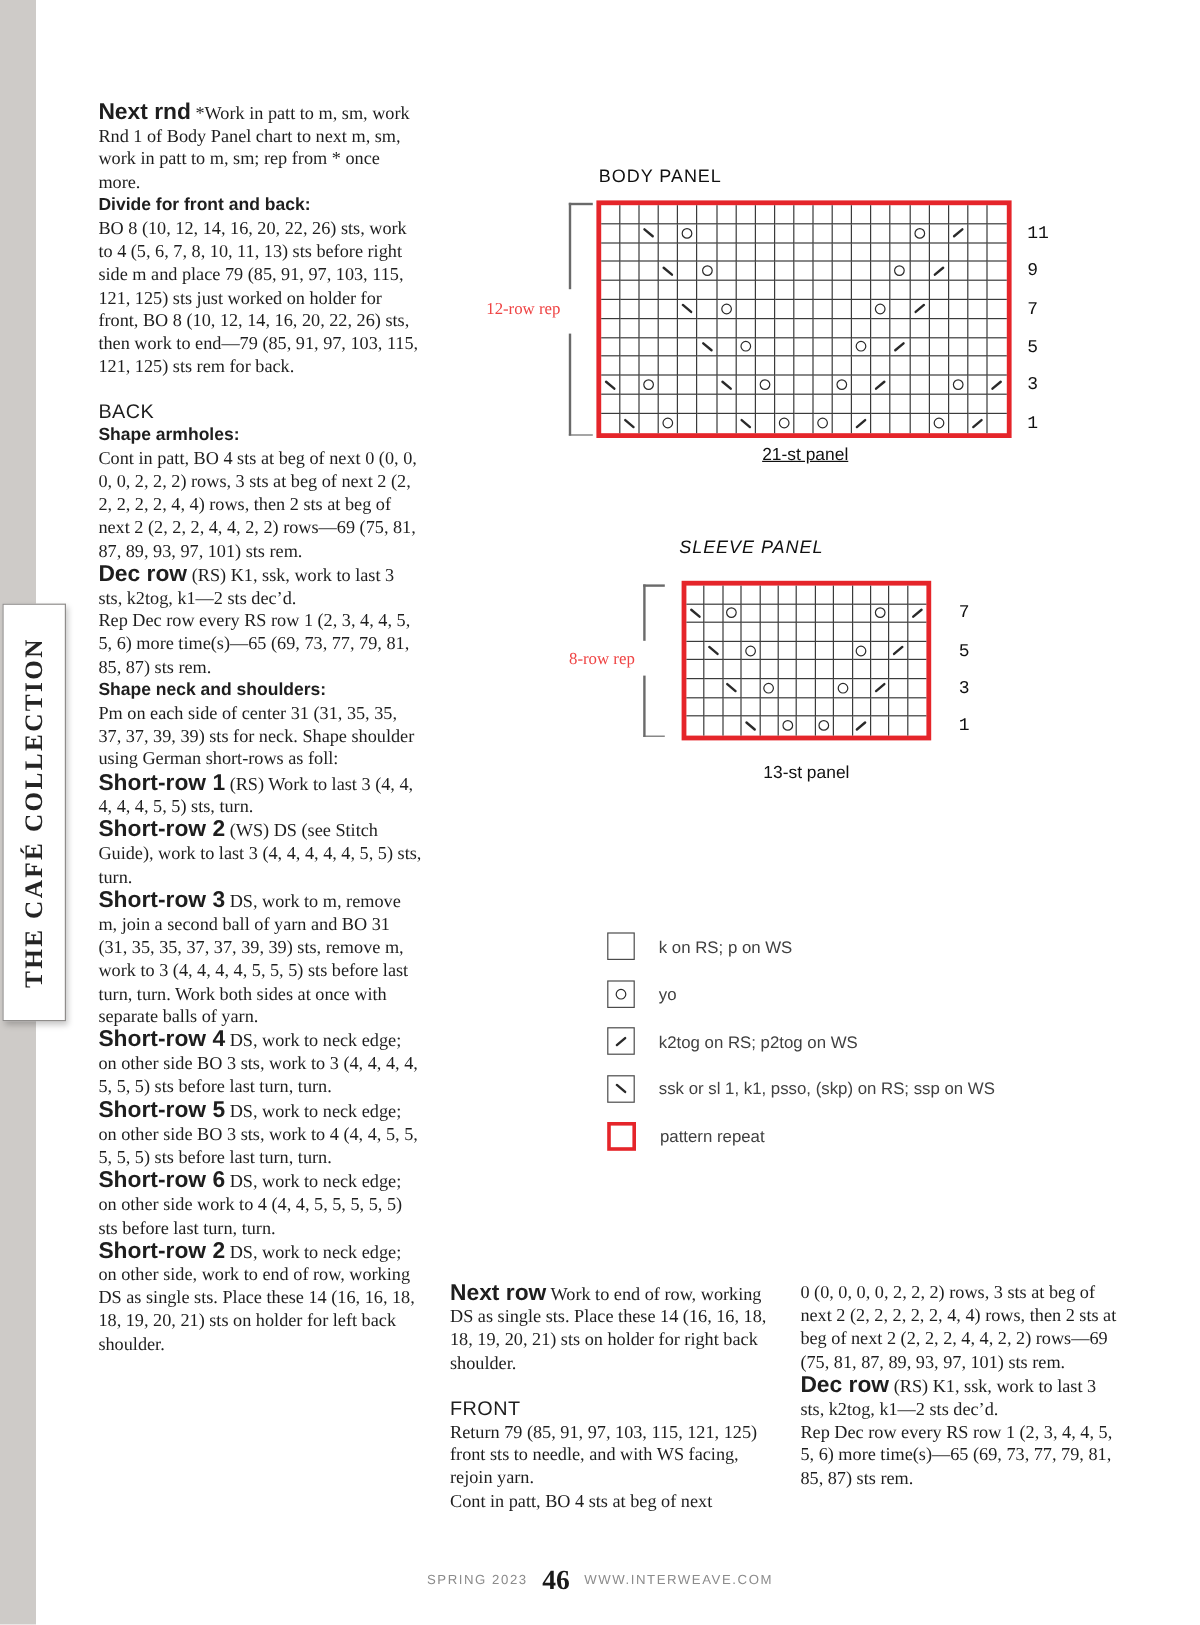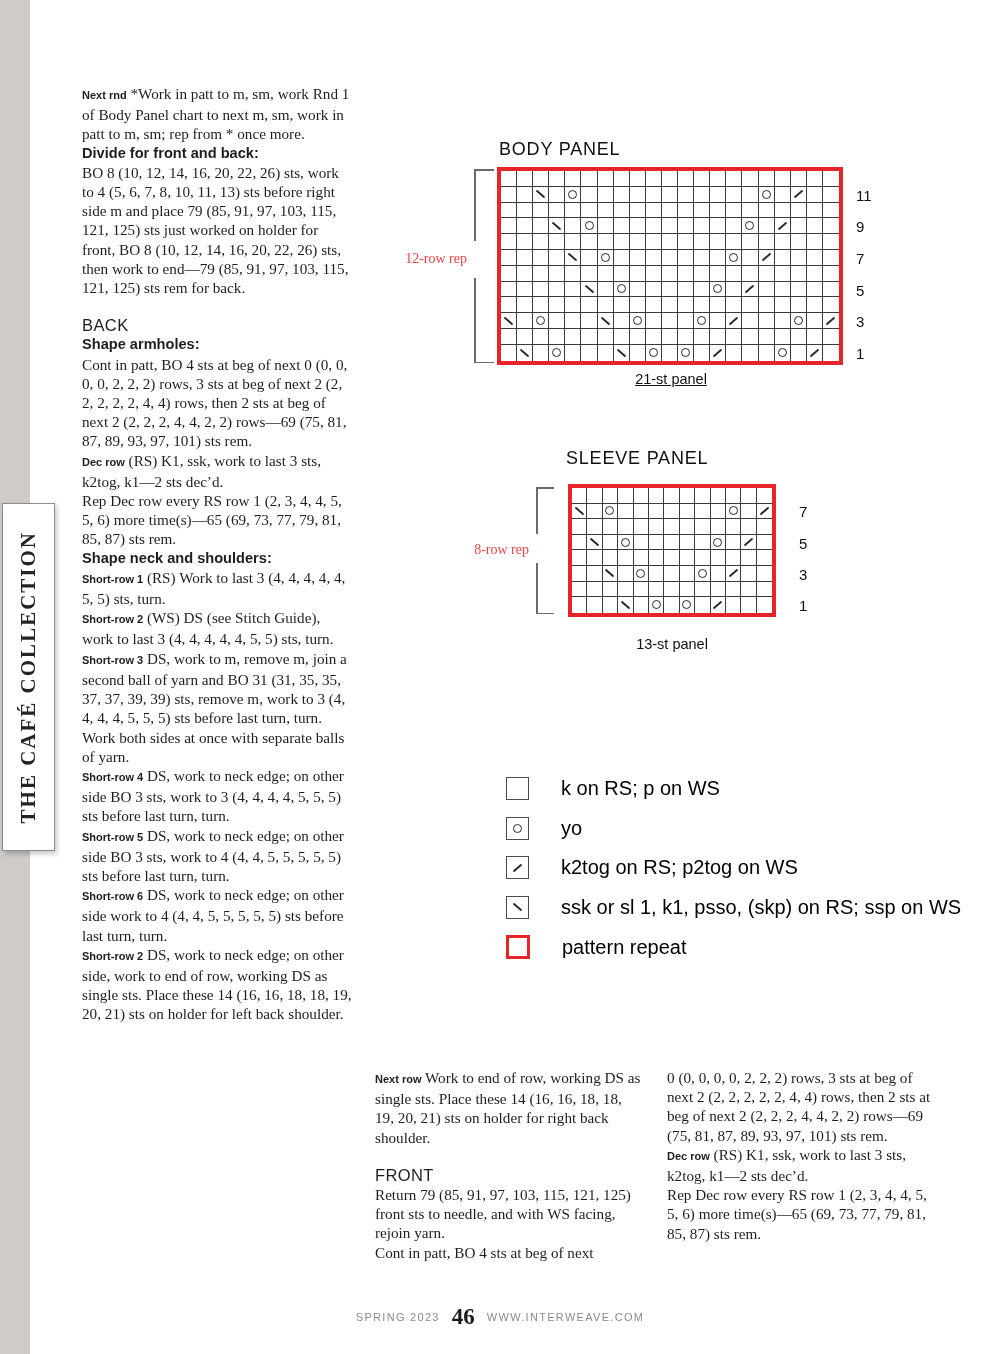--- a/index.html
+++ b/index.html
@@ -11,47 +11,47 @@
       display:flex;align-items:center;justify-content:center;}
   .sidebar-text{writing-mode:vertical-rl;transform:rotate(180deg);
       font-family:"Liberation Serif",serif;font-weight:700;font-size:21px;letter-spacing:2px;
       color:#242424;white-space:nowrap;}
   .col{position:absolute;width:270px;font-size:15.2px;line-height:19.2px;text-align:left;}
   .col-left{left:82px;top:84px;}
   .col-mid{left:375px;top:1068px;width:266px;}
   .col-right{left:667px;top:1068px;}
   .para{margin:0;}
   .gap{height:19px;}
-  .runin{font-family:"Liberation Sans",sans-serif;font-weight:700;font-size:11px;}
+  .runin{font-family:"Liberation Sans",sans-serif;font-weight:700;font-size:19px;}
   .head-bold{font-family:"Liberation Sans",sans-serif;font-weight:700;font-size:14.6px;}
   .section-head{font-family:"Liberation Sans",sans-serif;font-weight:400;font-size:16.5px;
       letter-spacing:.4px;line-height:19.2px;}
   
-  .chart-title{position:absolute;font-family:"Liberation Sans",sans-serif;font-size:18px;
+  .chart-title{position:absolute;font-family:"Liberation Sans",sans-serif;font-size:15px;
       letter-spacing:.8px;color:#101010;white-space:nowrap;}
   .chart-frame{position:absolute;border:4px solid var(--red);background:#fff;display:grid;box-sizing:content-box;}
   .cell{display:flex;align-items:center;justify-content:center;box-sizing:border-box;}
   .bR{border-right:1px solid var(--grid);} .bB{border-bottom:1px solid var(--grid);}
   .sym-yo{width:9px;height:9px;border:1.6px solid #2a2a2a;border-radius:50%;box-sizing:border-box;}
   .sym-k2tog{width:11px;height:2px;background:#2a2a2a;border-radius:1px;transform:rotate(-40deg);}
   .sym-ssk{width:11px;height:2px;background:#2a2a2a;border-radius:1px;transform:rotate(40deg);}
-  .row-num{position:absolute;font-family:Liberation Sans, sans-serif;font-size:15px;color:#101010;
+  .row-num{position:absolute;font-family:Liberation Mono, monospace;font-size:15px;color:#101010;
       transform:translateY(-50%);}
   .panel-label{position:absolute;transform:translateX(-50%);font-family:"Liberation Sans",sans-serif;
       font-size:14.5px;color:#101010;white-space:nowrap;}
   .brk{position:absolute;background:#6a6a6a;}
   .brk-label{position:absolute;font-family:Liberation Serif, serif;font-size:14px;color:#ef4444;
       text-align:right;transform:translateY(-50%);white-space:nowrap;}
   
   .legend{position:absolute;left:506px;top:777px;display:flex;flex-direction:column;gap:16.5px;}
   .leg-item{display:flex;align-items:center;}
   .leg-box{width:23px;height:23px;border:1.5px solid #4b4b4b;box-sizing:border-box;
       display:flex;align-items:center;justify-content:center;flex:0 0 auto;}
   .leg-box.repeat{width:24px;height:24px;border:3.5px solid var(--red);}
-  .leg-text{margin-left:32px;font-family:"Liberation Sans",sans-serif;font-size:20px;color:#000000;
+  .leg-text{margin-left:20px;font-family:"Liberation Sans",sans-serif;font-size:14px;color:#404040;
       white-space:nowrap;}
   
   .footer{position:absolute;left:0;right:0;top:1304px;text-align:center;}
   .footer .small{font-family:"Liberation Sans",sans-serif;font-size:11px;letter-spacing:1.3px;
       color:#8b8b8b;vertical-align:middle;text-align:right;}
   .footer .pagenum{font-family:"Liberation Serif",serif;font-weight:700;font-size:23px;color:#1a1a1a;
       margin:0 12px;vertical-align:middle;}
 </style>
 </head>
 <body>
@@ -67,20 +67,21 @@
       <p class="para"><b class="runin">Next rnd</b> *Work in patt to m, sm, work Rnd 1 of Body Panel chart to next m, sm, work in patt to m, sm; rep from * once more.</p>
       <p class="para head-bold">Divide for front and back:</p>
       <p class="para">BO 8 (10, 12, 14, 16, 20, 22, 26) sts, work to 4 (5, 6, 7, 8, 10, 11, 13) sts before right side m and place 79 (85, 91, 97, 103, 115, 121, 125) sts just worked on holder for front, BO 8 (10, 12, 14, 16, 20, 22, 26) sts, then work to end—79 (85, 91, 97, 103, 115, 121, 125) sts rem for back.</p>
       <div class="gap"></div>
       <div class="section-head">BACK</div>
       <p class="para head-bold">Shape armholes:</p>
       <p class="para">Cont in patt, BO 4 sts at beg of next 0 (0, 0, 0, 0, 2, 2, 2) rows, 3 sts at beg of next 2 (2, 2, 2, 2, 2, 4, 4) rows, then 2 sts at beg of next 2 (2, 2, 2, 4, 4, 2, 2) rows—69 (75, 81, 87, 89, 93, 97, 101) sts rem.</p>
       <p class="para"><b class="runin">Dec row</b> (RS) K1, ssk, work to last 3 sts, k2tog, k1—2 sts dec’d.</p>
       <p class="para">Rep Dec row every RS row 1 (2, 3, 4, 4, 5, 5, 6) more time(s)—65 (69, 73, 77, 79, 81, 85, 87) sts rem.</p>
       <p class="para head-bold">Shape neck and shoulders:</p>
+      <p class="para">Pm on each side of center 31 (31, 35, 35, 37, 37, 39, 39) sts for neck. Shape shoulder using German short-rows as foll:</p>
       <p class="para"><b class="runin">Short-row 1</b> (RS) Work to last 3 (4, 4, 4, 4, 4, 5, 5) sts, turn.</p>
       <p class="para"><b class="runin">Short-row 2</b> (WS) DS (see Stitch Guide), work to last 3 (4, 4, 4, 4, 4, 5, 5) sts, turn.</p>
       <p class="para"><b class="runin">Short-row 3</b> DS, work to m, remove m, join a second ball of yarn and BO 31 (31, 35, 35, 37, 37, 39, 39) sts, remove m, work to 3 (4, 4, 4, 4, 5, 5, 5) sts before last turn, turn. Work both sides at once with separate balls of yarn.</p>
       <p class="para"><b class="runin">Short-row 4</b> DS, work to neck edge; on other side BO 3 sts, work to 3 (4, 4, 4, 4, 5, 5, 5) sts before last turn, turn.</p>
       <p class="para"><b class="runin">Short-row 5</b> DS, work to neck edge; on other side BO 3 sts, work to 4 (4, 4, 5, 5, 5, 5, 5) sts before last turn, turn.</p>
       <p class="para"><b class="runin">Short-row 6</b> DS, work to neck edge; on other side work to 4 (4, 4, 5, 5, 5, 5, 5) sts before last turn, turn.</p>
       <p class="para"><b class="runin">Short-row 2</b> DS, work to neck edge; on other side, work to end of row, working DS as single sts. Place these 14 (16, 16, 18, 18, 19, 20, 21) sts on holder for left back shoulder.</p>
     </div>
 
   <div id="charts">
@@ -408,21 +409,21 @@
       <div class="row-num" style="left: 856px; top: 257.9px;">7</div>
       <div class="row-num" style="left: 856px; top: 289.5px;">5</div>
       <div class="row-num" style="left: 856px; top: 321.1px;">3</div>
       <div class="row-num" style="left: 856px; top: 352.7px;">1</div>
       <div class="panel-label" style="left: 671px; top: 371px; text-decoration: underline;">21-st panel</div>
       <div class="brk" style="left: 474px; top: 169px; width: 20px; height: 1.5px;"></div>
       <div class="brk" style="left: 474px; top: 361.5px; width: 20px; height: 1.5px;"></div>
       <div class="brk" style="left: 474px; top: 169px; width: 1.5px; height: 71.78px;"></div>
       <div class="brk" style="left: 474px; top: 277.64px; width: 1.5px; height: 85.36px;"></div>
       <div class="brk-label" style="left: 357px; width: 110px; top: 259px;">12-row rep</div>
-      <div class="chart-title" style="left: 566px; top: 448px;">SLEEVE PANEL</div>
+      <div class="chart-title" style="left: 566px; top: 448px; font-style: italic;">SLEEVE PANEL</div>
       <div class="chart-frame" style="left: 568px; top: 484px; grid-template-columns: repeat(13, 15.4px); grid-template-rows: repeat(8, 15.6px);">
         <div class="cell bR bB"></div>
         <div class="cell bR bB"></div>
         <div class="cell bR bB"></div>
         <div class="cell bR bB"></div>
         <div class="cell bR bB"></div>
         <div class="cell bR bB"></div>
         <div class="cell bR bB"></div>
         <div class="cell bR bB"></div>
         <div class="cell bR bB"></div>

